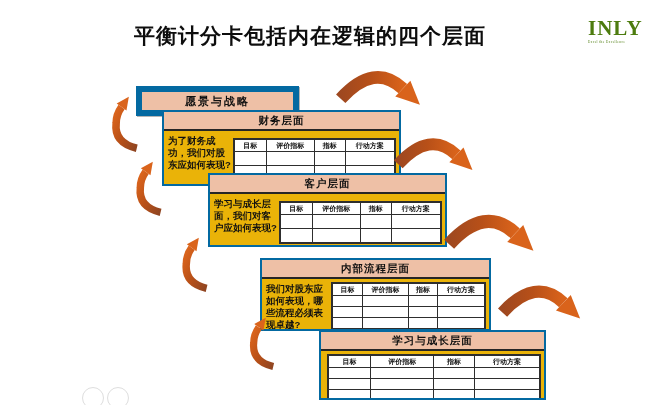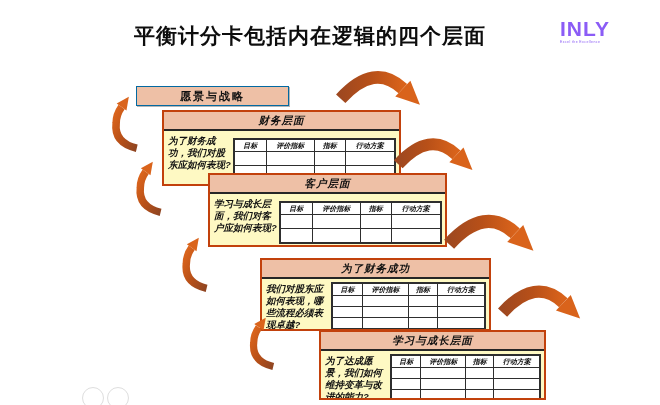--- a/index.html
+++ b/index.html
@@ -6,31 +6,31 @@
   #canvas{
     position:relative;width:660px;height:405px;background:#ffffff;overflow:hidden;
     font-family:"Liberation Sans","DejaVu Sans",sans-serif;color:#111;
   }
   
   .title{
     position:absolute;left:40px;top:22px;width:540px;text-align:center;
     font-size:21px;font-weight:bold;letter-spacing:1px;color:#0d0d0d;
   }
   
-  .logo{position:absolute;left:560px;top:18px;width:62px;color:#8b5cf6;line-height:1;}
+  .logo{position:absolute;left:588px;top:18px;width:62px;color:#4d7c0f;line-height:1;font-family:Liberation Serif, serif;}
   .logo .name{font-size:21px;font-weight:800;letter-spacing:1px;}
   .logo .tag{display:block;margin-top:2px;font-size:3.5px;letter-spacing:0.4px;white-space:nowrap;}
   
   .visionbox{
     position:absolute;left:136px;top:86px;width:151px;height:18px;
-    background:#eec0a6;border:1px solid #0369a1;box-shadow:1px 1px 0 #b5b5b5;
+    background:#eec0a6;border:6px solid #0369a1;box-shadow:1px 1px 0 #b5b5b5;
     text-align:center;line-height:18px;font-size:11px;font-weight:bold;letter-spacing:2px;
   }
   
-  .sec{position:absolute;background:#fef9c3;border:2px solid #c2410c;overflow:hidden;font-style:italic;}
+  .sec{position:absolute;background:#eab308;border:2px solid #0369a1;overflow:hidden;}
   .sec-h{background:#eec0a6;border-bottom:2px solid #262626;text-align:center;
          font-weight:bold;font-size:10.5px;letter-spacing:1px;height:17px;line-height:17px;}
   .sec-body{display:flex;align-items:flex-start;padding:2px 3px 4px 4px;}
   .q{width:63px;font-size:9.5px;font-weight:bold;line-height:12px;padding-top:2px;word-break:break-all;}
   table.tbl{flex:1;border-collapse:collapse;border:2px solid #2e2e2e;margin-left:2px;background:#fff;}
   table.tbl td{border:1px solid #2e2e2e;padding:0;font-size:7px;font-weight:bold;text-align:center;}
   table.tbl td:nth-child(1){width:20%;}
   table.tbl td:nth-child(2){width:30%;}
   table.tbl td:nth-child(3){width:19%;}
   table.tbl td:nth-child(4){width:31%;}
@@ -137,21 +137,21 @@
               <td></td>
               <td></td>
               <td></td>
             </tr>
       </tbody>
         </table>
     </div>
   </div>
 
   <div class="sec sec-int">
-    <div class="sec-h">为了财务成功</div>
+    <div class="sec-h">内部流程层面</div>
     <div class="sec-body">
       <div class="q">我们对股东应如何表现，哪些流程必须表现卓越?</div>
       <table class="tbl">
         <tbody>
             <tr class="hr">
           <td>目标</td>
           <td>评价指标</td>
           <td>指标</td>
           <td>行动方案</td>
         </tr>
@@ -174,21 +174,20 @@
               <td></td>
             </tr>
       </tbody>
         </table>
     </div>
   </div>
 
   <div class="sec sec-learn">
     <div class="sec-h">学习与成长层面</div>
     <div class="sec-body">
-      <div class="q">为了达成愿景，我们如何维持变革与改进的能力?</div>
       <table class="tbl">
         <tbody>
             <tr class="hr">
           <td>目标</td>
           <td>评价指标</td>
           <td>指标</td>
           <td>行动方案</td>
         </tr>
         <tr class="dr">
               <td></td>

